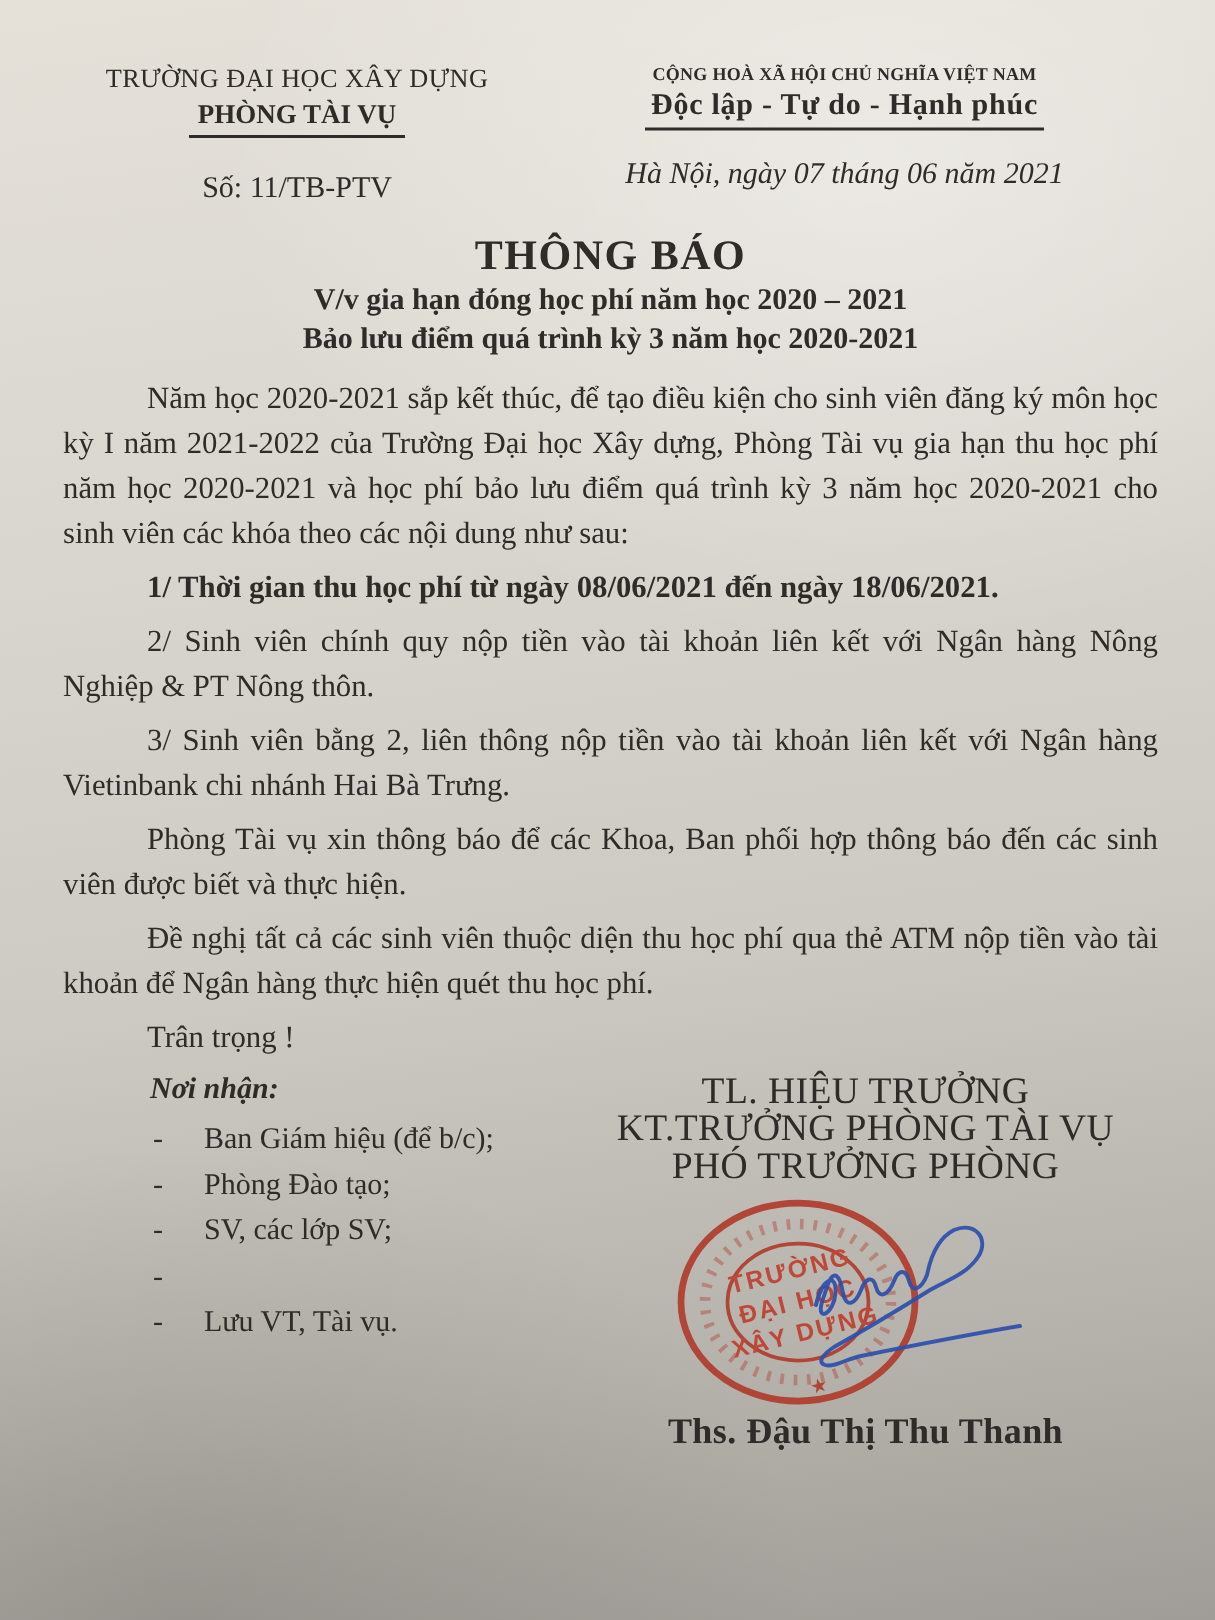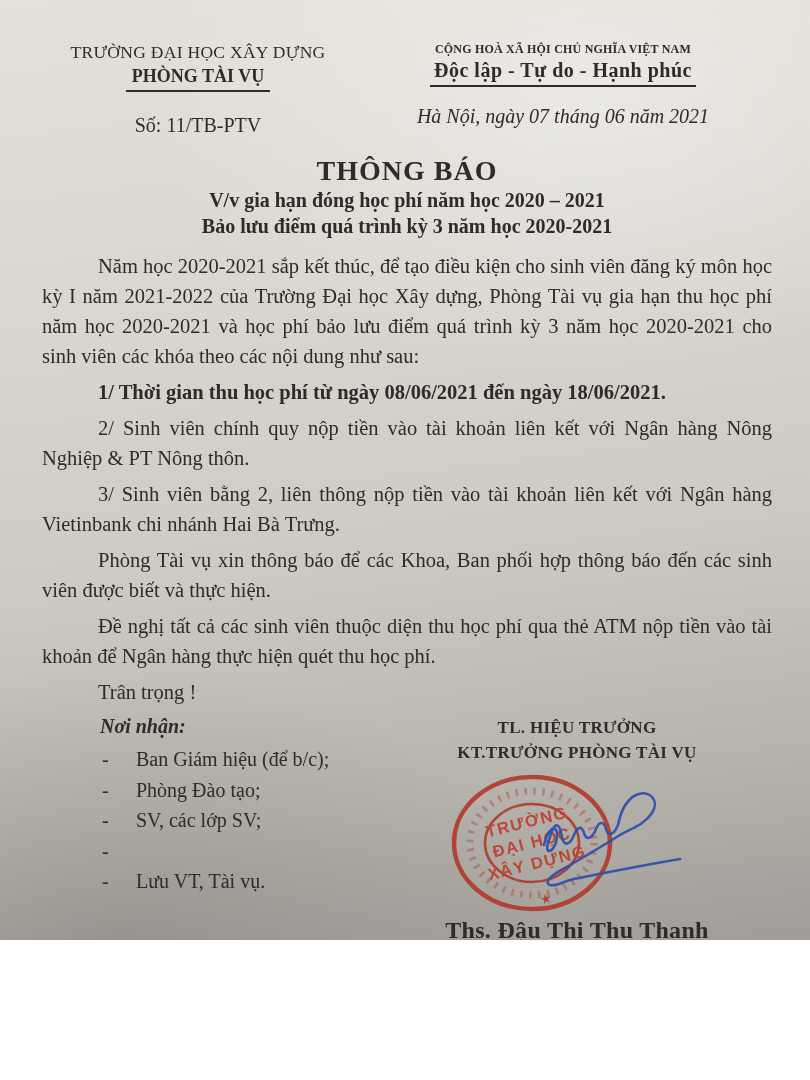--- a/index.html
+++ b/index.html
@@ -1,18 +1,18 @@
 <!DOCTYPE html>
 <html><head>
 <meta charset="utf-8">
 <style>
   html,body{margin:0;padding:0;}
   .page{
     position:relative;
-    width:810px;height:940px;
+    width:810px;height:1080px;
     overflow:hidden;
     font-family:"Liberation Serif","DejaVu Serif",serif;
     color:#2e2b28;
     background:
       radial-gradient(ellipse 90% 50% at 72% 10%, rgba(255,255,255,0.38), rgba(255,255,255,0) 60%),
       radial-gradient(ellipse 80% 45% at 15% 100%, rgba(70,66,62,0.18), rgba(70,66,62,0) 65%),
       linear-gradient(173deg,#e5e1d9 0%,#d9d6cf 32%,#cdcac3 58%,#b6b2ac 82%,#a09c97 100%);
   }
   .content{padding:42px 38px 0 42px;}
 
@@ -44,21 +44,21 @@
   .body-block p.bold{font-weight:bold;}
 
   
   .footer{display:flex;margin-top:8px;}
   .recipients{width:340px;padding-left:58px;box-sizing:border-box;}
   .recip-label{font-size:20px;font-weight:bold;font-style:italic;}
   .recip-list{margin:6px 0 0 0;padding:0;list-style:none;}
   .recip-list li{display:flex;font-size:20px;line-height:30.5px;}
   .recip-list .dash{width:34px;text-align:left;padding-left:2px;}
   .sign-block{flex:1;text-align:center;position:relative;}
-  .sig-line{font-size:17px;font-weight:bold;line-height:25px;letter-spacing:.3px;}
+  .sig-line{font-size:25px;font-weight:normal;line-height:25px;letter-spacing:.3px;}
   .stamp-area{position:relative;height:148px;margin-top:2px;}
   .seal-svg{position:absolute;left:48px;top:-8px;}
   .signature-svg{position:absolute;left:100px;top:8px;}
   .signer{font-size:24px;font-weight:bold;margin-top:2px;letter-spacing:.3px;}
 
   .seal-text{font-family:"Liberation Sans","DejaVu Sans",sans-serif;
              font-weight:bold;fill:#bf3a28;letter-spacing:1.5px;}
 </style>
 </head>
 <body>
@@ -117,20 +117,21 @@
           <li>
             <span class="dash">-</span>
             <span>Lưu VT, Tài vụ.</span>
           </li>
         </ul>
       </div>
 
       <div class="sign-block">
         <div class="sig-line">TL. HIỆU TRƯỞNG</div>
         <div class="sig-line">KT.TRƯỞNG PHÒNG TÀI VỤ</div>
+        <div class="sig-line">PHÓ TRƯỞNG PHÒNG</div>
 
         <div class="stamp-area">
 
           <svg class="seal-svg" width="204" height="172" viewBox="0 0 204 172">
             <g opacity="0.88">
               <ellipse cx="102" cy="84" rx="78" ry="66" fill="none" stroke="#b03727" stroke-width="4.5"></ellipse>
               <ellipse cx="102" cy="84" rx="62" ry="52" fill="none" stroke="#b03727" stroke-width="7" stroke-dasharray="2.5 6.5" opacity="0.45"></ellipse>
               <ellipse cx="102" cy="84" rx="47" ry="39" fill="none" stroke="#b03727" stroke-width="2.5"></ellipse>
               <g transform="rotate(-14 102 84)">
                 <text class="seal-text" x="102" y="68" font-size="16.5" text-anchor="middle">TRƯỜNG</text>

